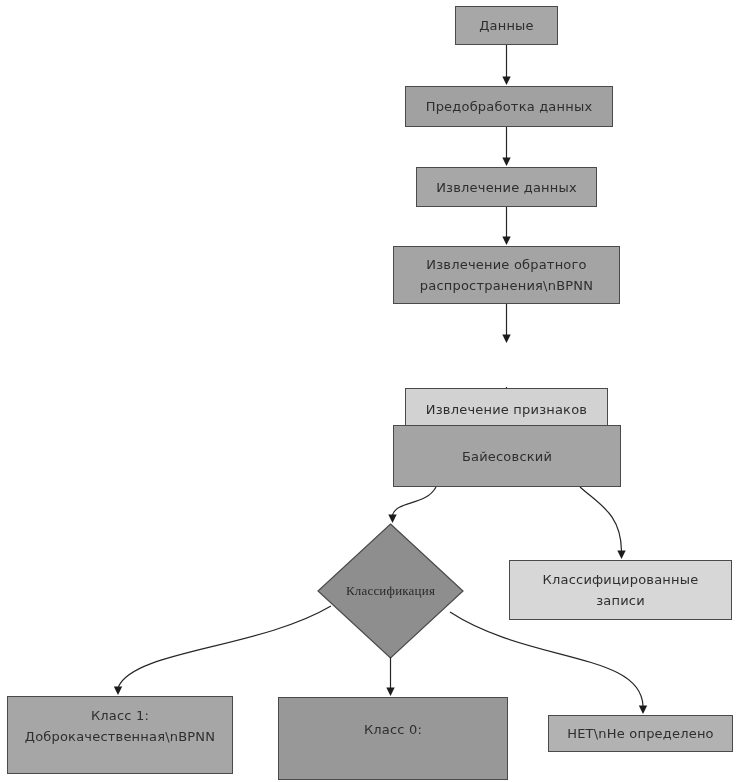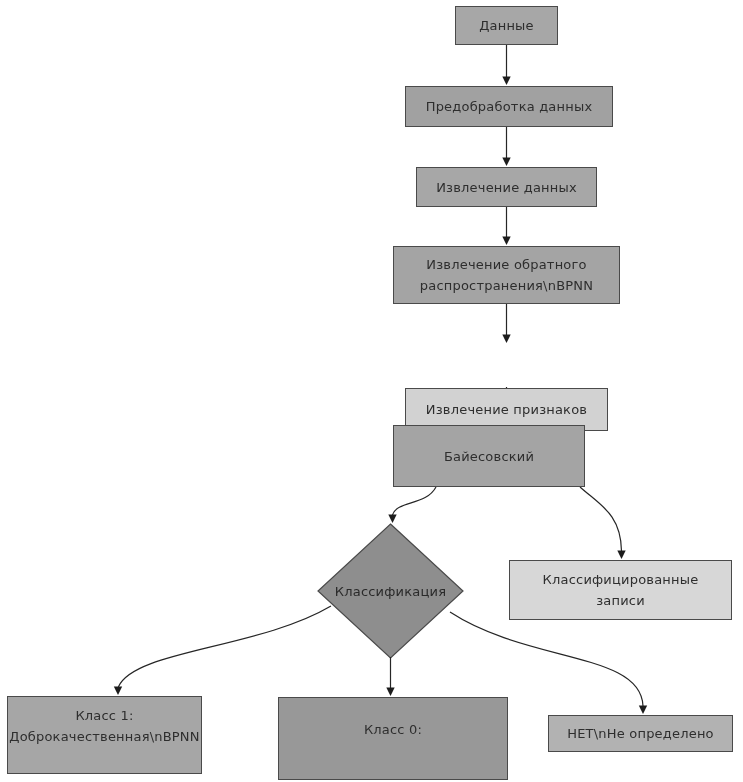--- a/index.html
+++ b/index.html
@@ -31,20 +31,21 @@
     position:absolute;
     z-index:1;
     display:flex;
     align-items:center;
     justify-content:center;
     text-align:center;
     color:#2a2a2a;
     font-size:13px;
     letter-spacing:0.2px;
     background:transparent !important;
+    font-family:Liberation Serif, serif;
   }
   .shift-up{padding-bottom:18px;}
   path.edge, line.edge{stroke:#262626;stroke-width:1.2;fill:none;}
   polygon.head{fill:#1c1c1c;stroke:none;}
   polygon.diamond{stroke:#4a4a4a;stroke-width:1.2;}
 </style>
 </head>
 <body>
 
 <div id="canvas">
@@ -110,34 +111,34 @@
 
   <div class="node" style="left: 393px; top: 246px; width: 227px; height: 58px; background-color: rgb(164, 164, 164); fill: rgb(164, 164, 164);">
     <span class="ln">Извлечение обратного</span>
     <span class="ln">распространения\nBPNN</span>
   </div>
 
   <div class="node" style="left: 405px; top: 344px; width: 203px; height: 43px; background-color: rgb(210, 210, 210); fill: rgb(210, 210, 210); margin-top: 44px;">
     <span class="ln">Извлечение признаков</span>
   </div>
 
-  <div class="node" style="left: 393px; top: 425px; width: 192px; height: 62px; background-color: rgb(164, 164, 164); fill: rgb(164, 164, 164);">
+  <div class="node" style="left: 393px; top: 425px; width: 228px; height: 62px; background-color: rgb(164, 164, 164); fill: rgb(164, 164, 164);">
     <span class="ln">Байесовский</span>
   </div>
 
   <div class="diamond-label" style="left:318px;top:524px;width:145px;height:134px;">
     <span>Классификация</span>
   </div>
 
   <div class="node" style="left: 509px; top: 560px; width: 223px; height: 60px; background-color: rgb(215, 215, 215); fill: rgb(215, 215, 215);">
     <span class="ln">Классифицированные</span>
     <span class="ln">записи</span>
   </div>
 
-  <div class="node shift-up" style="left: 7px; top: 696px; width: 195px; height: 78px; background-color: rgb(166, 166, 166); fill: rgb(166, 166, 166);">
+  <div class="node shift-up" style="left: 7px; top: 696px; width: 226px; height: 78px; background-color: rgb(166, 166, 166); fill: rgb(166, 166, 166);">
     <span class="ln">Класс 1:</span>
     <span class="ln">Доброкачественная\nBPNN</span>
   </div>
 
   <div class="node shift-up" style="left: 278px; top: 697px; width: 230px; height: 83px; background-color: rgb(152, 152, 152); fill: rgb(152, 152, 152);">
     <span class="ln">Класс 0:</span>
   </div>
 
   <div class="node" style="left: 548px; top: 715px; width: 185px; height: 37px; background-color: rgb(178, 178, 178); fill: rgb(178, 178, 178);">
     <span class="ln">НЕТ\nНе определено</span>

